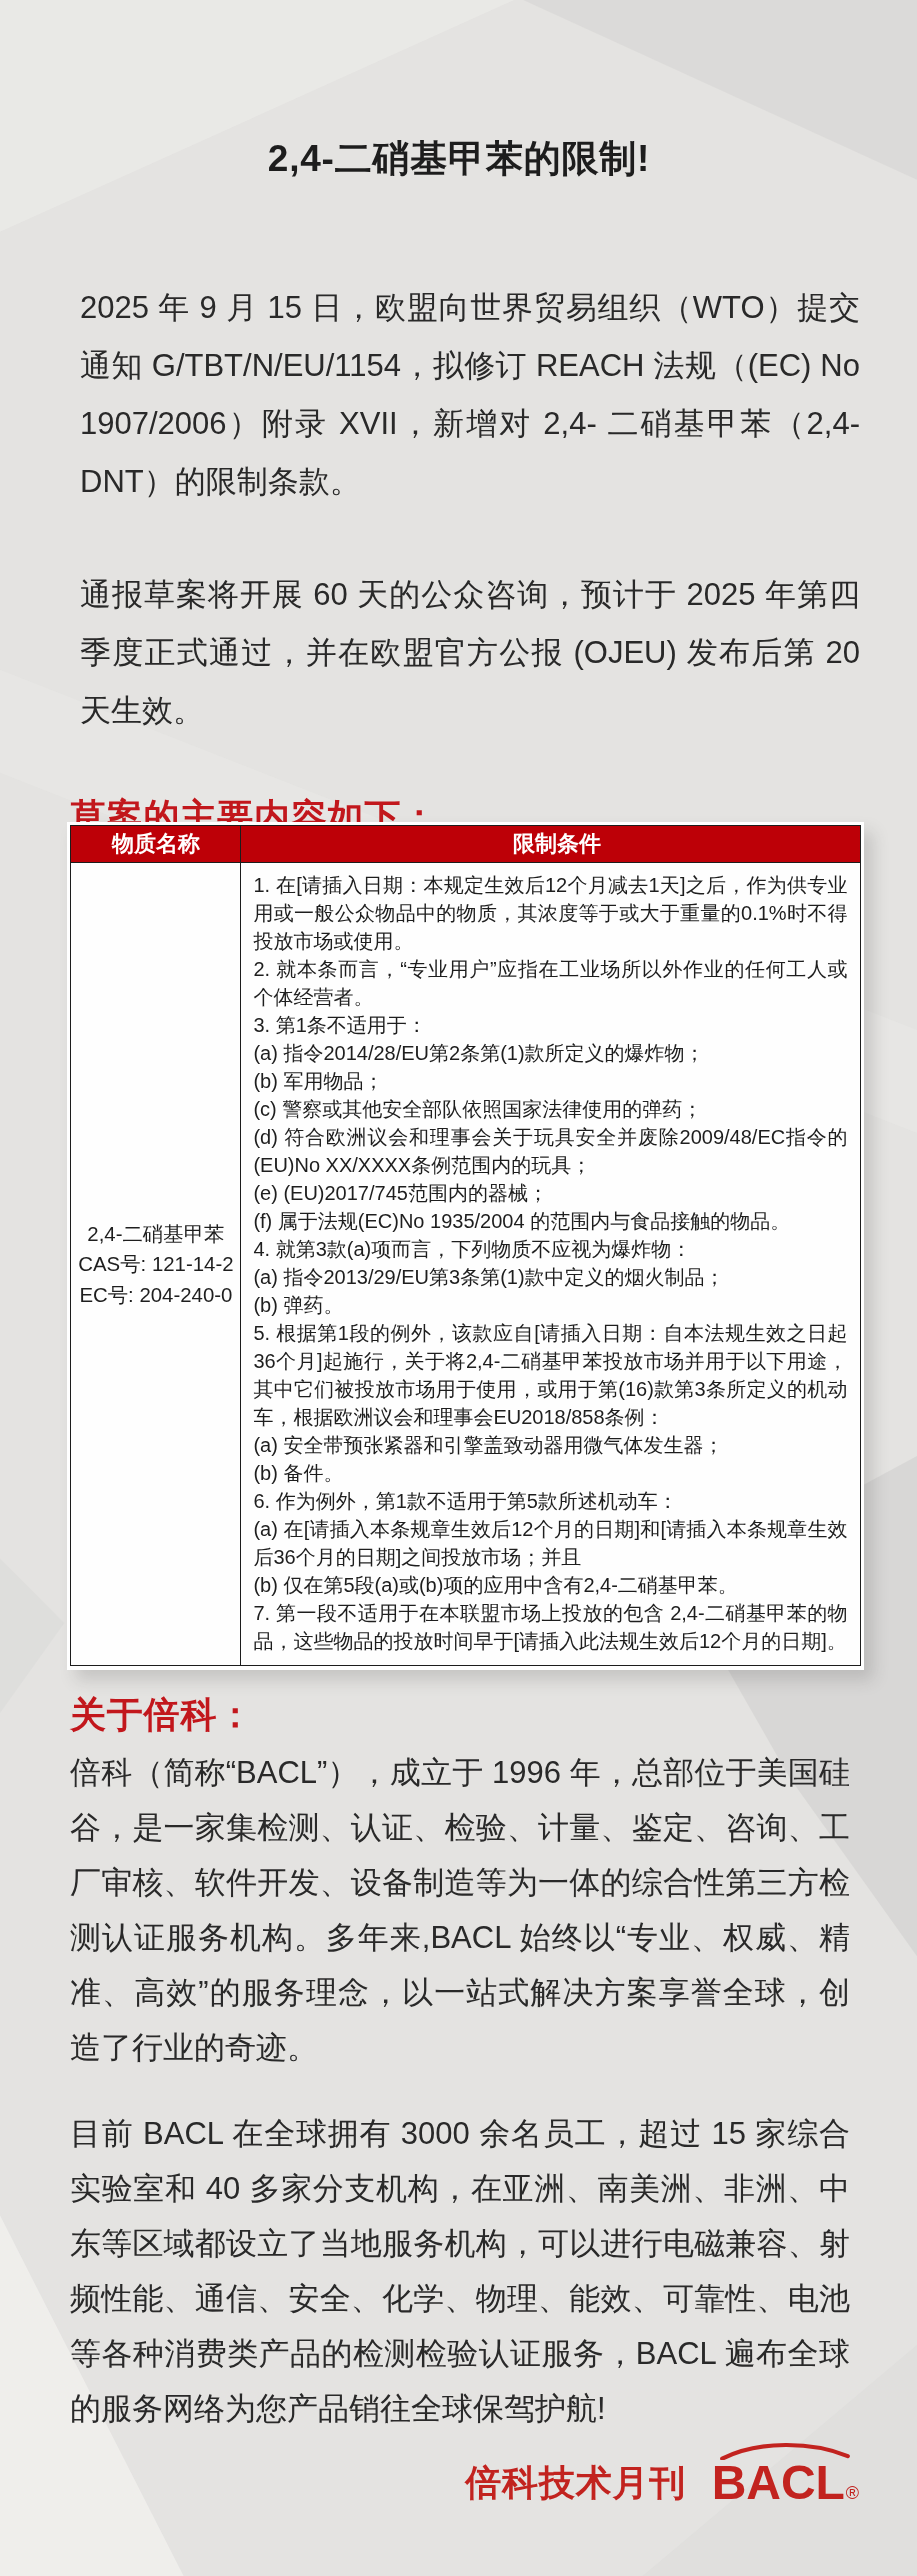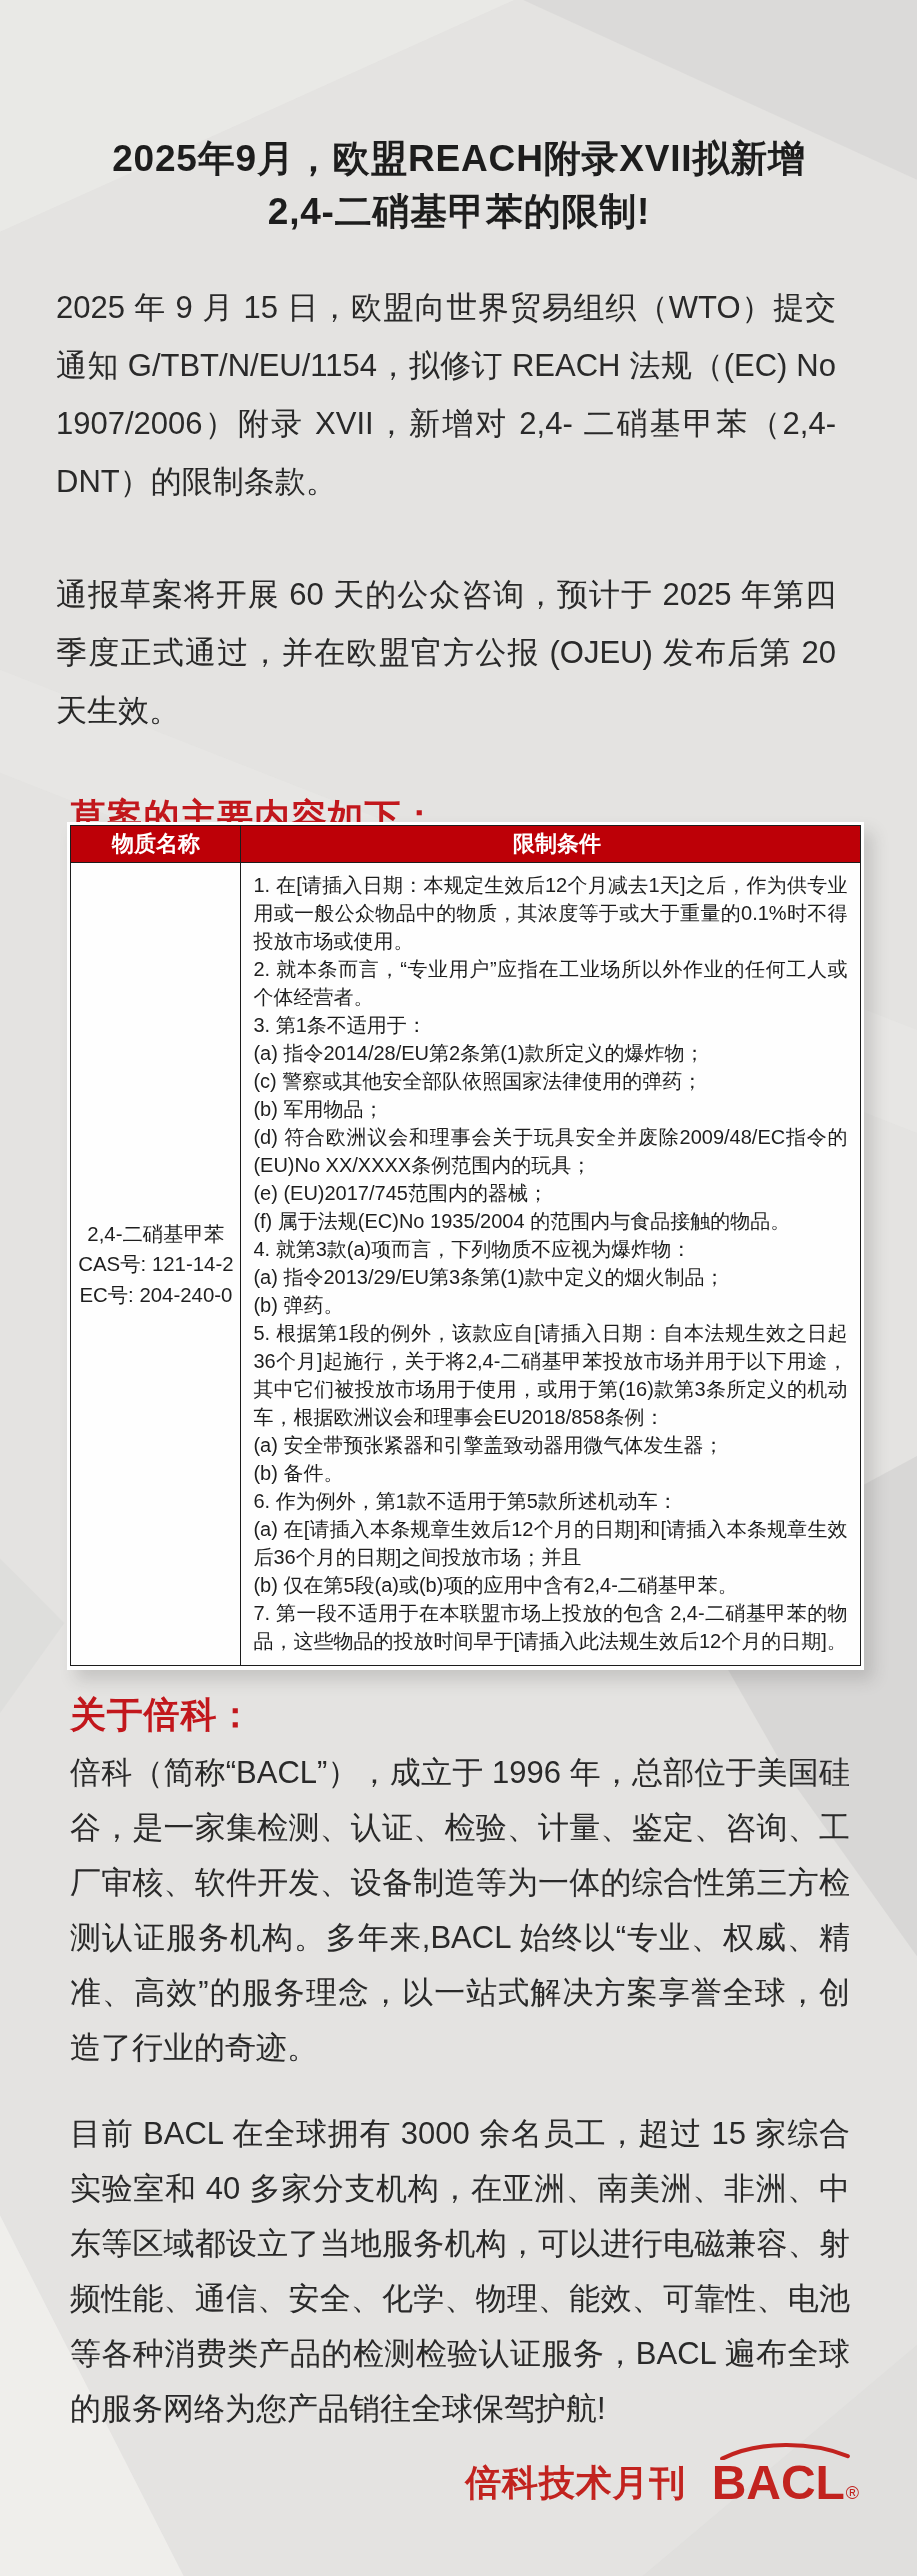--- a/index.html
+++ b/index.html
@@ -26,21 +26,21 @@
 
   
   .title {
     position: absolute; top: 107px; left: 0; right: 0;
     text-align: center;
     font-size: 37px; line-height: 53px; font-weight: 700;
     color: #1d1d1d; letter-spacing: 0.8px;
   }
   
   .intro {
-    position: absolute; top: 248px; left: 56px; width: 780px;
+    position: absolute; top: 248px; left: 80px; width: 780px;
   }
   .para {
     font-size: 31px; line-height: 58px; color: #292929;
     text-align: justify; text-justify: inter-ideograph;
   }
   .intro .p2 { margin-top: 55px; }
 
   
   .red-heading {
     position: absolute; left: 70px;
@@ -114,21 +114,20 @@
     <div class="shape sh-tl"></div>
     <div class="shape sh-tr"></div>
     <div class="shape sh-band"></div>
     <div class="shape sh-mr"></div>
     <div class="shape sh-ml"></div>
     <div class="shape sh-bl"></div>
     <div class="shape sh-br"></div>
   </div>
 
   <h1 class="title">
-    <div>2025年9月，欧盟REACH附录XVII拟新增</div>
     <div>2,4-二硝基甲苯的限制!</div>
   </h1>
 
   <div class="intro">
     <p class="para p1">2025 年 9 月 15 日，欧盟向世界贸易组织（WTO）提交通知 G/TBT/N/EU/1154，拟修订 REACH 法规（(EC) No 1907/2006）附录 XVII，新增对 2,4- 二硝基甲苯（2,4-DNT）的限制条款。</p>
     <p class="para p2">通报草案将开展 60 天的公众咨询，预计于 2025 年第四季度正式通过，并在欧盟官方公报 (OJEU) 发布后第 20 天生效。</p>
   </div>
 
   <h2 class="red-heading h-draft">草案的主要内容如下：</h2>
 
@@ -142,22 +141,22 @@
         <div class="td-substance">
           <div>2,4-二硝基甲苯</div>
           <div>CAS号: 121-14-2</div>
           <div>EC号: 204-240-0</div>
         </div>
         <div class="td-restriction">
             <div class="restriction-line">1. 在[请插入日期：本规定生效后12个月减去1天]之后，作为供专业用或一般公众物品中的物质，其浓度等于或大于重量的0.1%时不得投放市场或使用。</div>
             <div class="restriction-line">2. 就本条而言，“专业用户”应指在工业场所以外作业的任何工人或个体经营者。</div>
             <div class="restriction-line">3. 第1条不适用于：</div>
             <div class="restriction-line">(a) 指令2014/28/EU第2条第(1)款所定义的爆炸物；</div>
+            <div class="restriction-line">(b) 军用物品；</div>
             <div class="restriction-line">(c) 警察或其他安全部队依照国家法律使用的弹药；</div>
-            <div class="restriction-line">(b) 军用物品；</div>
             <div class="restriction-line">(d) 符合欧洲议会和理事会关于玩具安全并废除2009/48/EC指令的(EU)No XX/XXXX条例范围内的玩具；</div>
             <div class="restriction-line">(e) (EU)2017/745范围内的器械；</div>
             <div class="restriction-line">(f) 属于法规(EC)No 1935/2004 的范围内与食品接触的物品。</div>
             <div class="restriction-line">4. 就第3款(a)项而言，下列物质不应视为爆炸物：</div>
             <div class="restriction-line">(a) 指令2013/29/EU第3条第(1)款中定义的烟火制品；</div>
             <div class="restriction-line">(b) 弹药。</div>
             <div class="restriction-line">5. 根据第1段的例外，该款应自[请插入日期：自本法规生效之日起36个月]起施行，关于将2,4-二硝基甲苯投放市场并用于以下用途，其中它们被投放市场用于使用，或用于第(16)款第3条所定义的机动车，根据欧洲议会和理事会EU2018/858条例：</div>
             <div class="restriction-line">(a) 安全带预张紧器和引擎盖致动器用微气体发生器；</div>
             <div class="restriction-line">(b) 备件。</div>
             <div class="restriction-line">6. 作为例外，第1款不适用于第5款所述机动车：</div>

